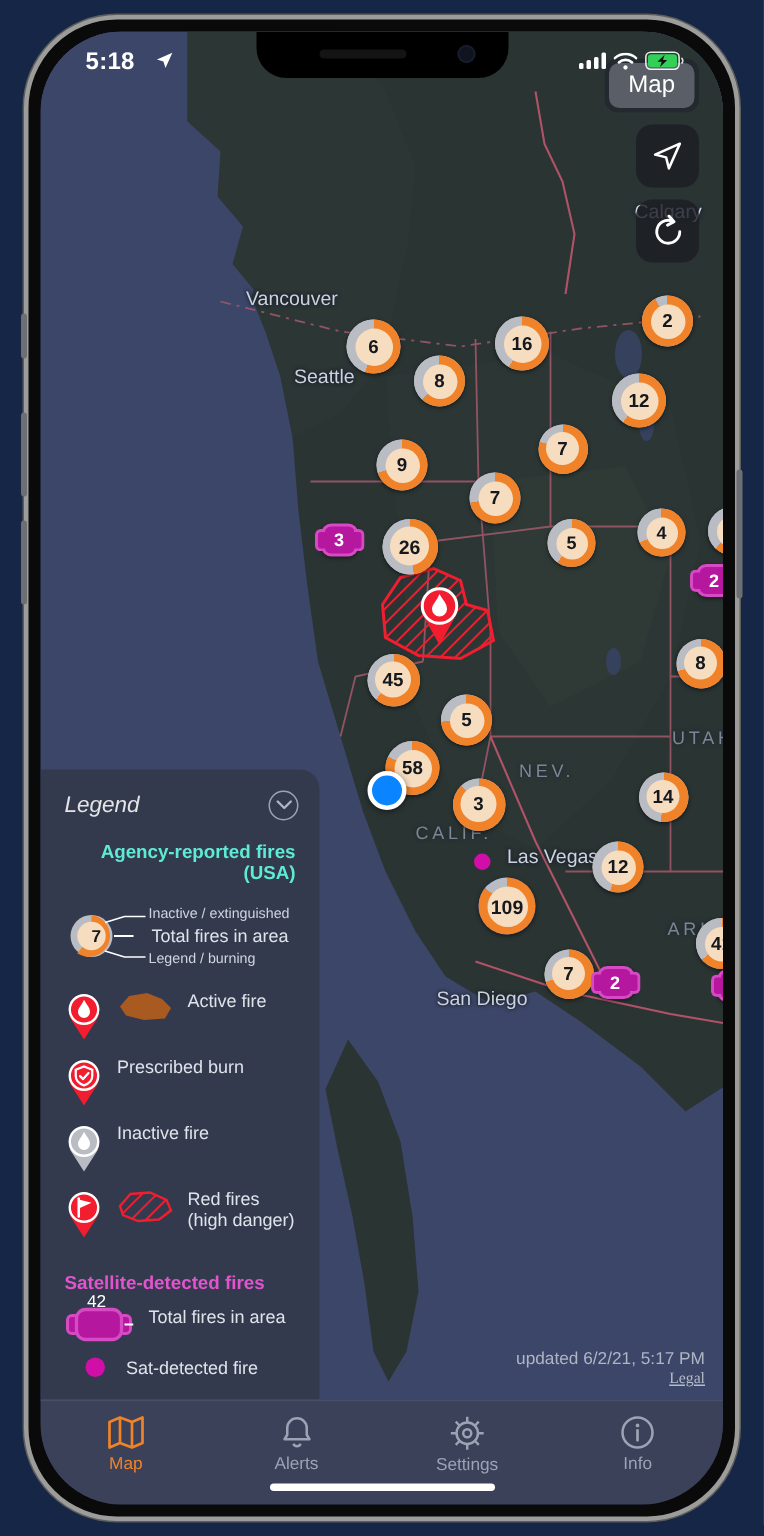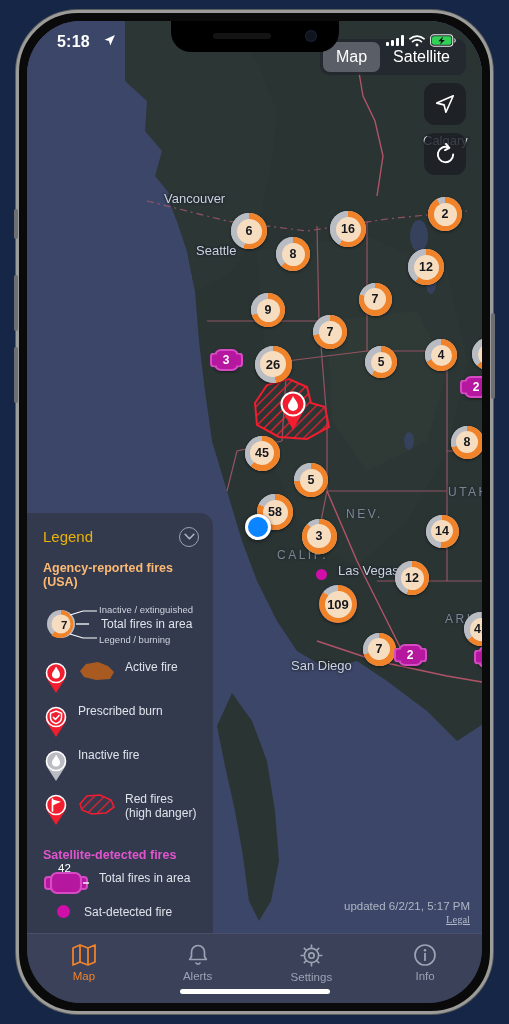--- a/index.html
+++ b/index.html
@@ -137,29 +137,29 @@
   #legend{
     position:absolute; left:0; bottom:0; width:186px;
     background:rgba(51,57,76,.93); z-index:25;
     border-top-right-radius:13px;
     padding:14px 0 12px 0;
   }
   #legend-header{
     display:flex; align-items:center; justify-content:space-between;
     padding:0 14px 0 16px; margin-bottom:14px;
   }
-  #legend-title{ font-size:15px; color:#eab308; }
+  #legend-title{ font-style:italic; font-size:15px; color:#e5e5e5; }
   #legend-collapse{
     width:20px; height:20px; border:1.6px solid #9ba3b4; border-radius:50%;
     display:flex; align-items:center; justify-content:center; cursor:pointer;
   }
   .legend-section-title{
     font-size:12.5px; font-weight:bold; padding:0 16px; margin-bottom:9px;
   }
-  .sect-agency{ color:#fdba74; }
+  .sect-agency{ color:#5eead4;text-align:right; }
   .sect-sat{ color:#e154cd; }
   .legend-row{
     display:flex; align-items:flex-start; gap:9px;
     padding:0 10px 0 16px; margin-bottom:10px;
   }
   .legend-text{ font-size:12px; color:#dfe3ea; line-height:1.18; }
   .legend-text.small{ font-size:9.5px; color:#cfd4de; }
 
   #legend-cluster-block{
     position:relative; padding:0 16px; height:52px; margin-bottom:10px;
@@ -370,21 +370,20 @@
           <div class="sat-badge" style="left: 186.5px; top: 328px; width: 25px; height: 22px; font-size: 12px;">3</div>
           <div class="sat-badge" style="left: 436.5px; top: 355px; width: 25px; height: 22px; font-size: 12px;">2</div>
           <div class="sat-badge" style="left: 370.5px; top: 623px; width: 25px; height: 22px; font-size: 12px;">2</div>
           <div class="sat-badge" style="left: 451px; top: 625px; width: 30px; height: 22px; font-size: 12px;">17</div>
           <div class="sat-dot" style="left: 288.5px; top: 547.5px;"></div>
           <div id="user-location" style="left: 218px; top: 493px;"></div>
         </div>
 
       <div id="seg-control">
         <div class="seg-item active">Map</div>
-        <div class="seg-item">Satellite</div>
       </div>
 
       <div class="round-btn" id="btn-locate">
         <svg width="22" height="22" viewBox="0 0 24 24">
           <path d="M21,3 L3,11 L11,13 L13,21 Z" fill="none" stroke="#fff" stroke-width="1.8" stroke-linejoin="round"></path>
         </svg>
       </div>
 
       <div class="round-btn" id="btn-refresh">
         <svg width="23" height="23" viewBox="0 0 24 24">

